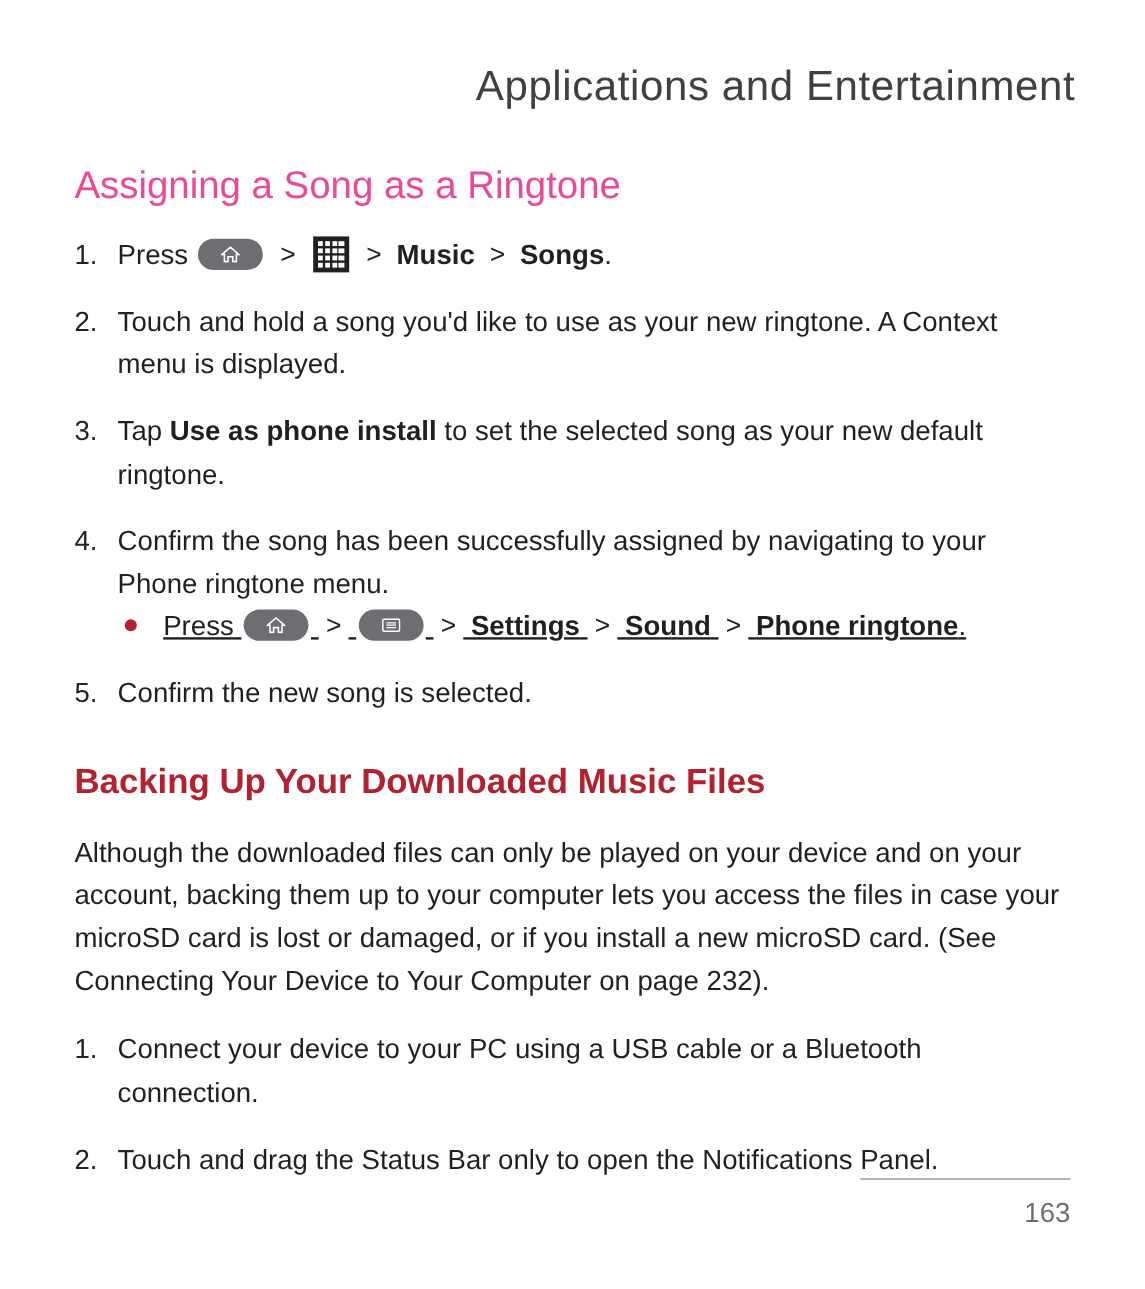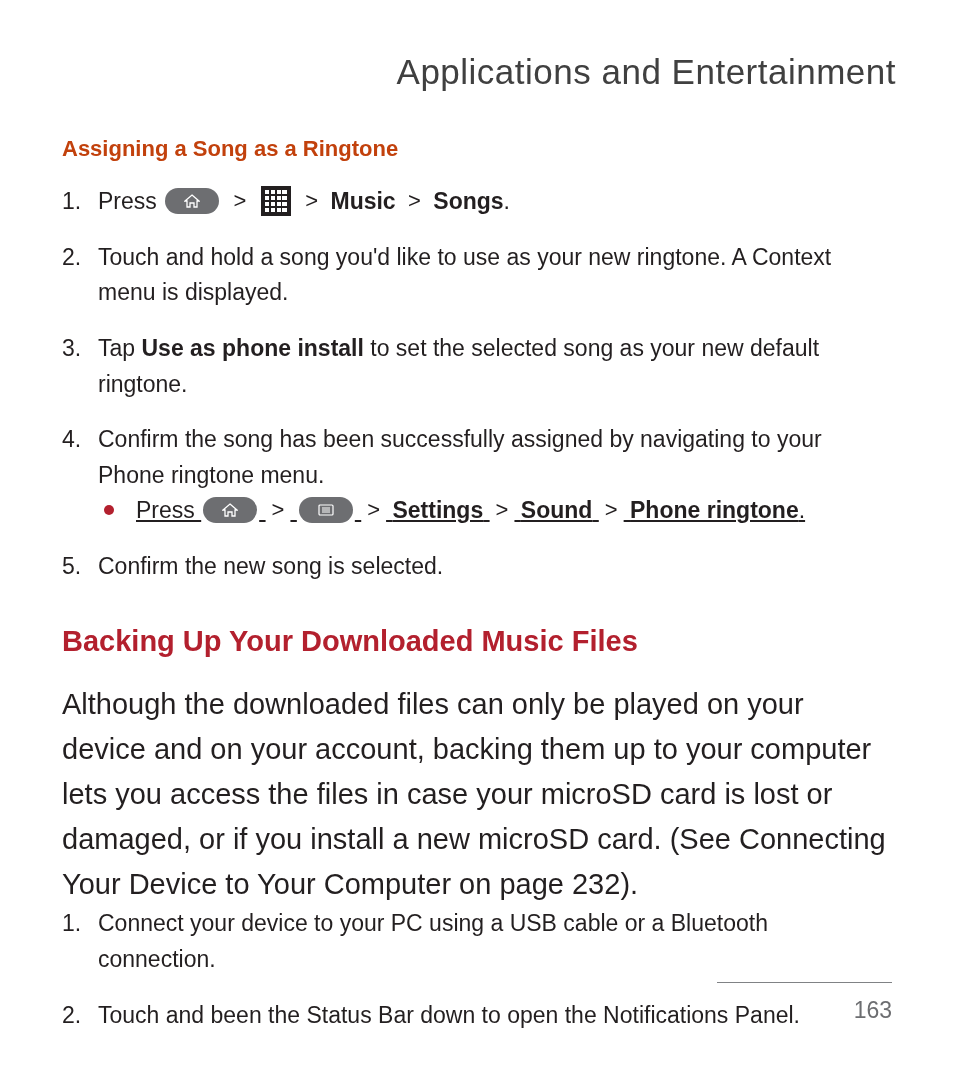--- a/index.html
+++ b/index.html
@@ -17,23 +17,23 @@
   .chapter-title {
     text-align: right;
     font-size: 35px;
     font-weight: 400;
     color: #404040;
     letter-spacing: 0.5px;
     margin-bottom: 44px;
     margin-right: -10px;
   }
   .section-heading {
-    font-weight: 700;
-    font-size: 22px;
-    color: #c2410c;
+    font-weight: 400;
+    font-size: 32px;
+    color: #ec4899;
     margin-bottom: 22px;
   }
   .list {
     list-style: none;
     counter-reset: item;
   }
   .list > li {
     font-size: 23px;
     line-height: 1.55;
     margin-bottom: 20px;
@@ -117,22 +117,23 @@
     top: -1px;
   }
   .section-title {
     font-size: 29px;
     font-weight: 700;
     color: #b3202e;
     margin-top: 40px;
     margin-bottom: 24px;
   }
   .para {
-    font-size: 29px;
+    font-size: 23px;
     line-height: 1.55;
+    margin-bottom: 22px;
   }
   .footer {
     position: absolute;
     bottom: 50px;
     right: 62px;
     left: 62px;
     text-align: right;
   }
   .footer-rule {
     border: none;
@@ -222,21 +223,21 @@
       </ul>
     </li>
     <li>Confirm the new song is selected.</li>
   </ol>
 
   <div class="section-title">Backing Up Your Downloaded Music Files</div>
   <div class="para">Although the downloaded  files can only be played on your device and on your account, backing them up to your computer lets you access the files in case your microSD card is lost or damaged, or if you install a new microSD card. (See Connecting Your Device to Your Computer on page 232).</div>
 
   <ol class="list">
     <li>Connect your device to your PC using a USB cable or a Bluetooth connection.</li>
-    <li>Touch and been the Status Bar down to open the Notifications Panel.</li>
+    <li>Touch and drag the Status Bar only to open the Notifications Panel.</li>
   </ol>
 
 </div>
 
 <div class="footer">
   <hr class="footer-rule">
   <div class="page-num">163</div>
 </div>
 
 </body></html>

